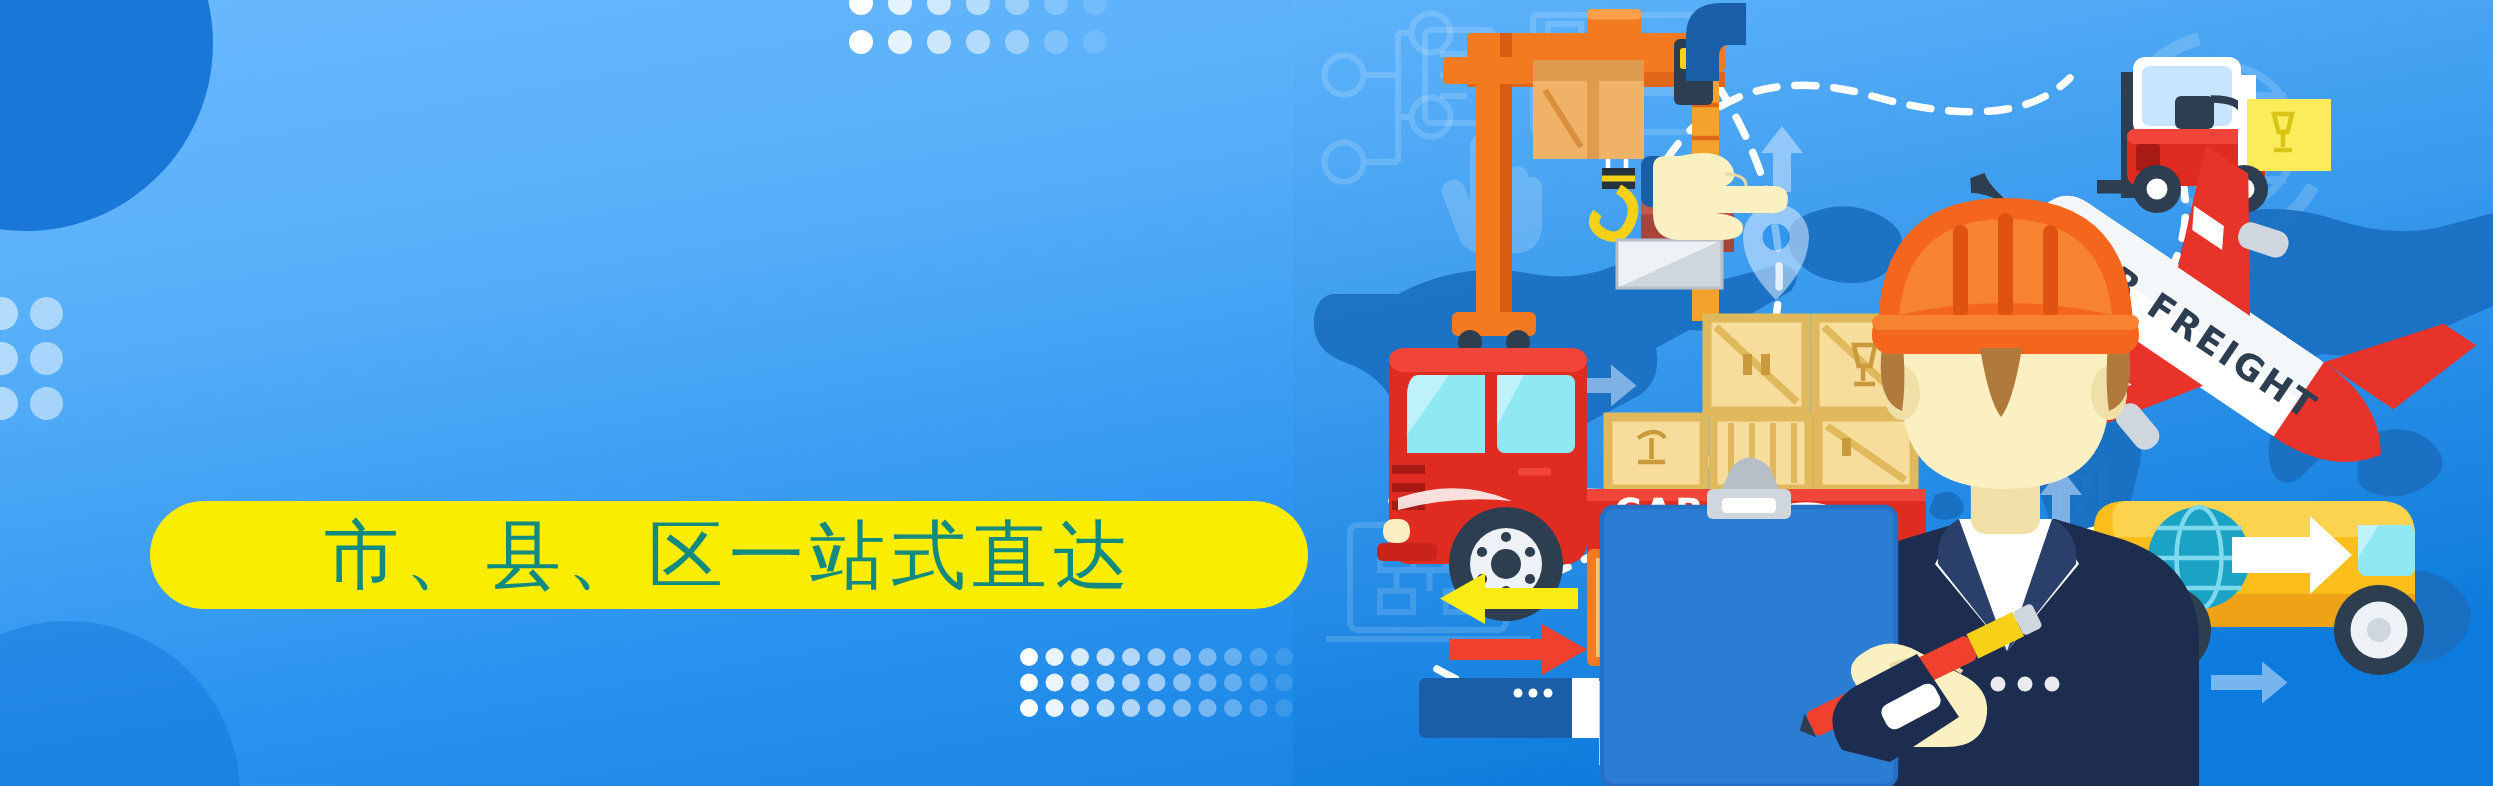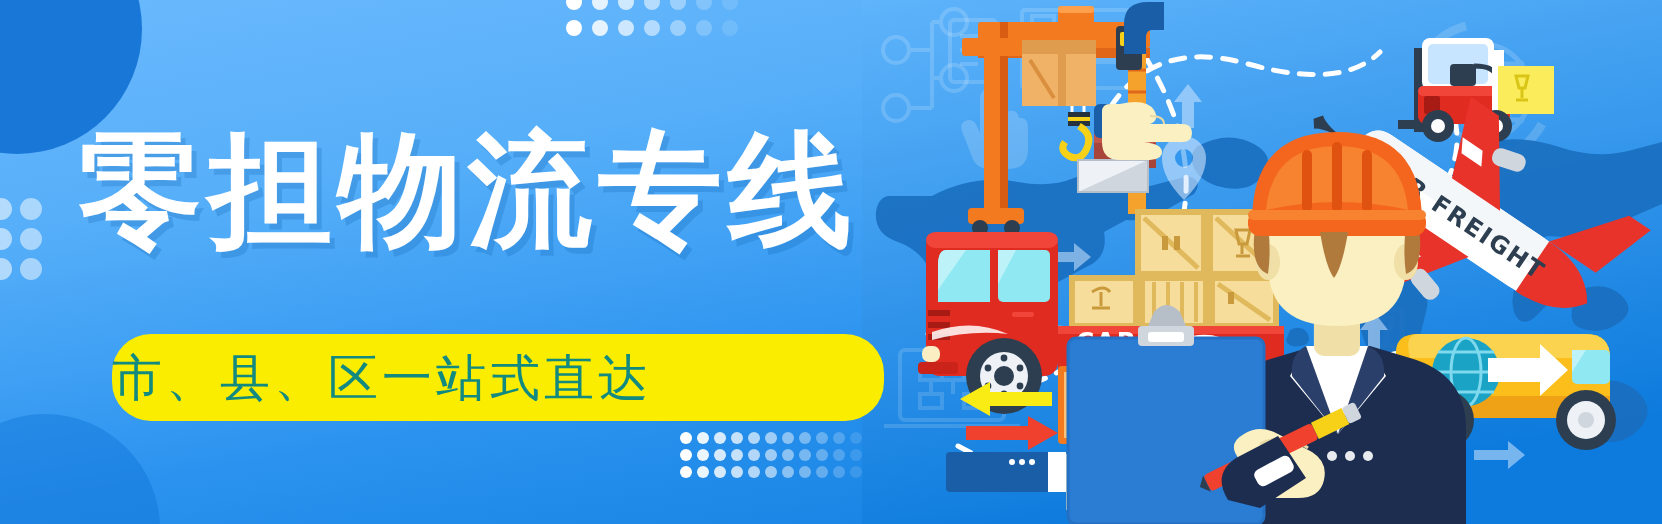--- a/index.html
+++ b/index.html
@@ -36,25 +36,25 @@
     font-weight:bold;
     color:#ffffff;
     letter-spacing:6px;
     text-shadow:5px 6px 0 rgba(10,90,170,.22);
     white-space:nowrap;
     font-family:"DejaVu Serif","Liberation Serif",serif;
   }
 
   
   .pill{
-    position:absolute;left:112px;top:334px;
-    width:772px;height:87px;
+    position:absolute;left:100px;top:334px;
+    width:772px;height:72px;
     border-radius:39px;
     background:#fbed00;
-    display:flex;align-items:center;
+    display:flex;align-items:center;justify-content:center;
   }
   .pill-text{
     font-size:50px;line-height:1;
     color:#138a80;
     letter-spacing:4px;
     white-space:nowrap;
     font-family:"DejaVu Serif","Liberation Serif",serif;
   }
 
   
@@ -570,19 +570,18 @@
 
         <g fill="#ffffff" opacity=".9">
           <circle cx="470" cy="456" r="5"></circle>
             <circle cx="488" cy="456" r="5"></circle>
             <circle cx="506" cy="456" r="5"></circle>
         </g>
       </g>
     </svg>
   </div>
 
-  <div class="headline">零担物流专线</div>
 
   <div class="pill">
     <span class="pill-text">市、县、区一站式直达</span>
   </div>
 
 </div>
 
 </body></html>

